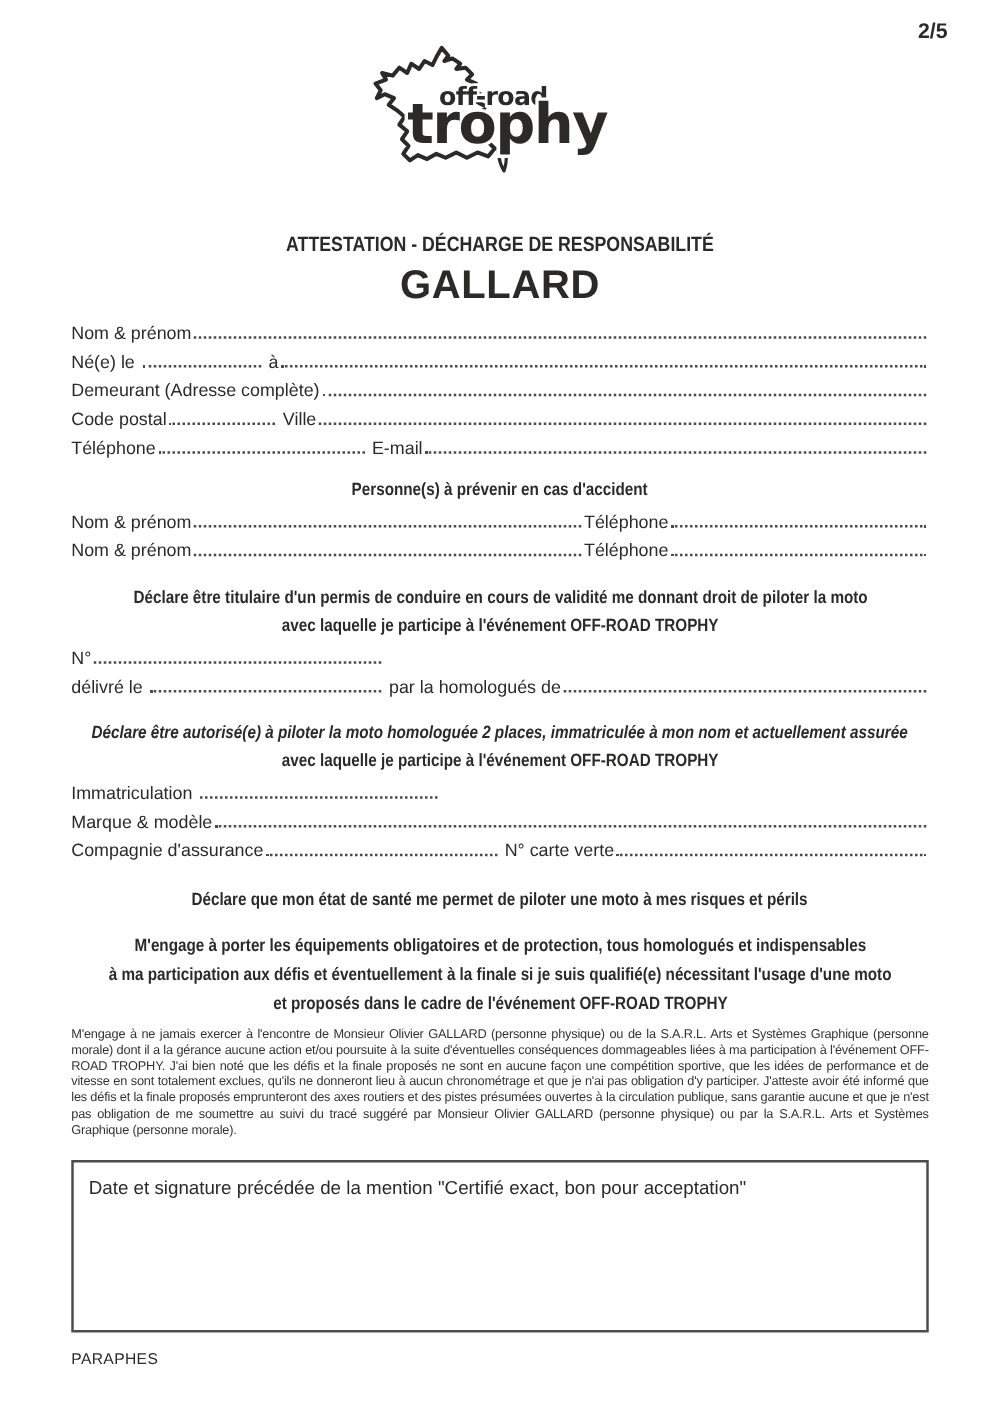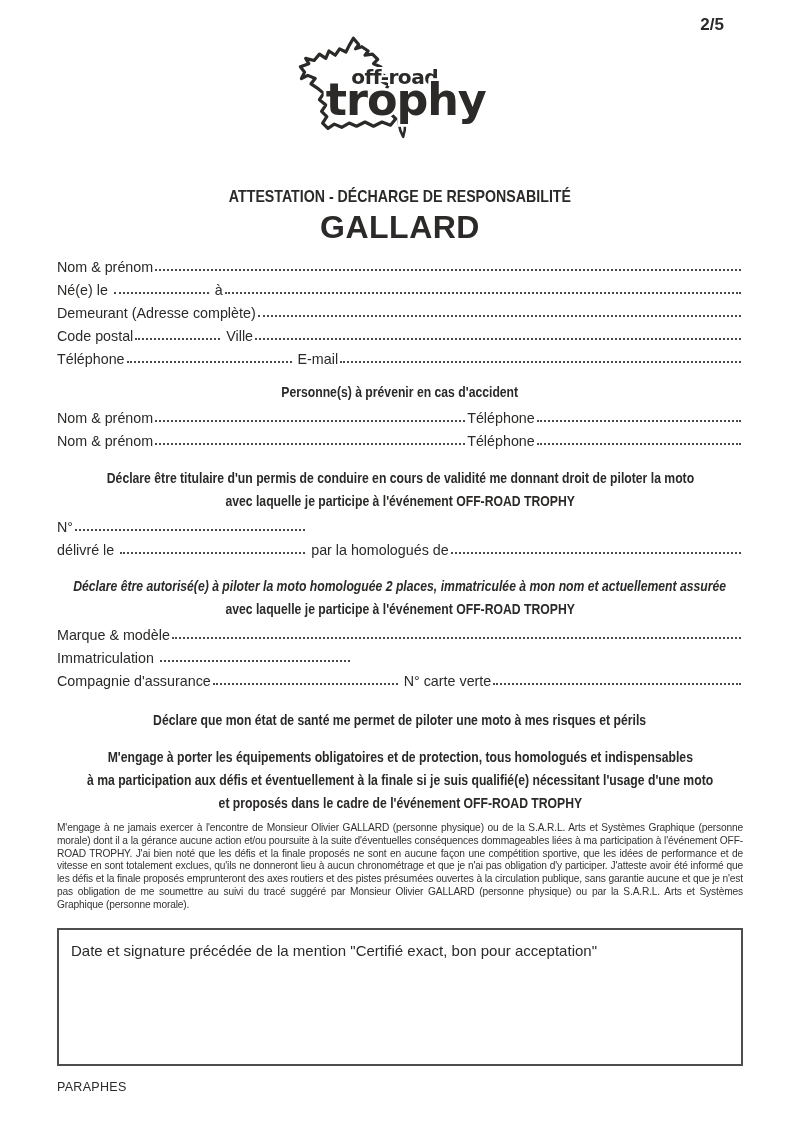--- a/index.html
+++ b/index.html
@@ -1,19 +1,19 @@
 <!DOCTYPE html>
 <html><head>
 <meta charset="utf-8">
 <style>
   * { margin:0; padding:0; box-sizing:border-box; }
   html,body { background:#ffffff; }
   body { font-family:"Liberation Sans", sans-serif; color:#2b2a29; }
   .page { position:relative; width:800px; height:1132px; background:#fff; overflow:hidden; }
-  .page-number { position:absolute; top:15px; right:76px; font-size:17px; font-weight:bold; }
+  .page-number { position:absolute; top:15px; right:42px; font-size:17px; font-weight:bold; }
 
   .logo-wrap { padding-top:34px; text-align:center; height:140px; }
 
   .content { padding:0 57px; }
 
   
   .chead { display:flex; justify-content:center; height:23px; align-items:center;
            font-weight:bold; font-size:14.2px; }
   .chead > span { flex:0 0 auto; white-space:nowrap; transform:scaleX(0.86); transform-origin:50% 50%; }
   .title1 { height:24px; font-size:16.5px; margin-top:44px; }
@@ -138,26 +138,26 @@
       <span class="dots dgrow"></span>
     </div>
 
     <div class="chead h-moto1">
       <span>Déclare être autorisé(e) à piloter la moto homologuée 2 places, immatriculée à mon nom et actuellement assurée</span>
     </div>
     <div class="chead">
       <span>avec laquelle je participe à l'événement OFF-ROAD TROPHY</span>
     </div>
     <div class="fline">
+      <span class="lbl">Immatriculation </span>
+      <span class="dots d190"></span>
+    </div>
+    <div class="fline">
       <span class="lbl">Marque &amp; modèle</span>
       <span class="dots dgrow"></span>
-    </div>
-    <div class="fline">
-      <span class="lbl">Immatriculation </span>
-      <span class="dots d190"></span>
     </div>
     <div class="fline">
       <span class="lbl">Compagnie d'assurance</span>
       <span class="dots d185"></span>
       <span class="lbl"> N° carte verte</span>
       <span class="dots dgrow"></span>
     </div>
 
     <div class="chead h-sante">
       <span>Déclare que mon état de santé me permet de piloter une moto à mes risques et périls</span>

